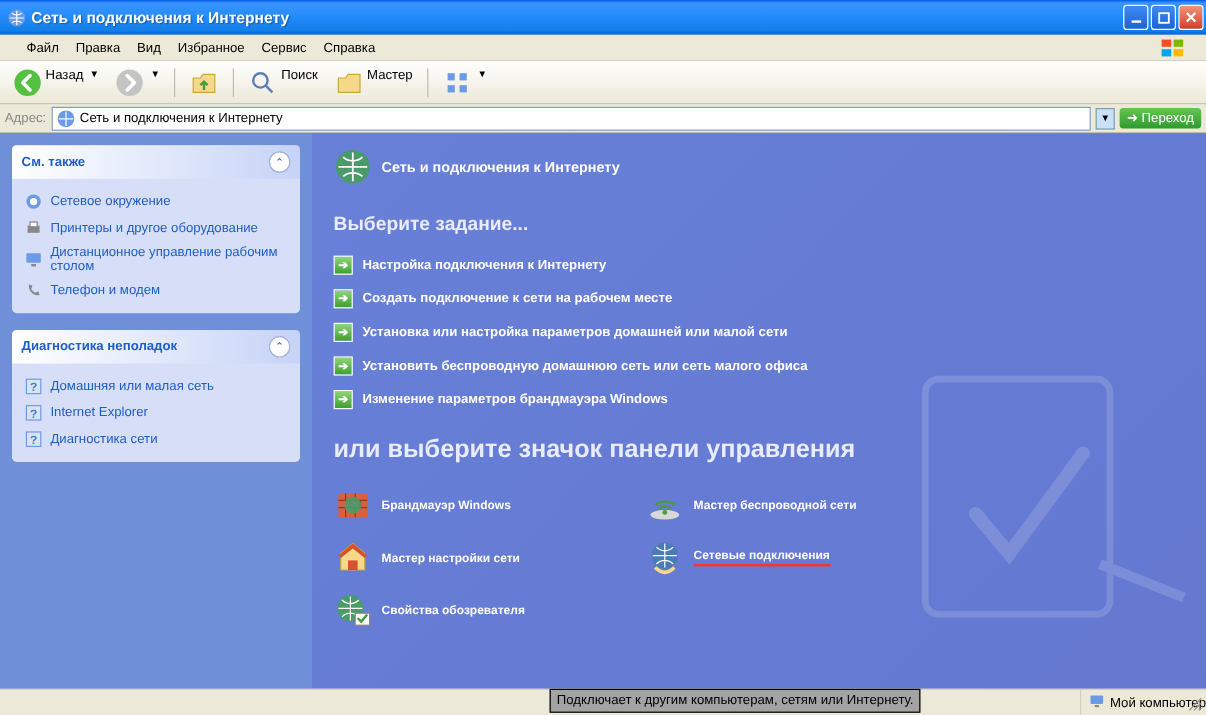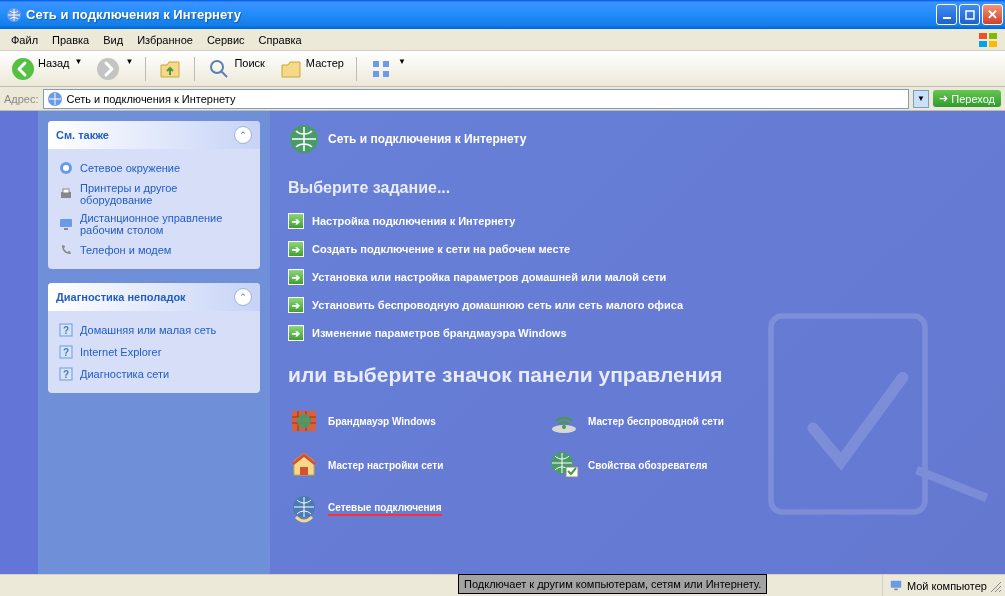--- a/index.html
+++ b/index.html
@@ -10,21 +10,21 @@
 
 .titlebar { height: 29px; background: linear-gradient(to bottom, #0058e6 0%, #3a93ff 8%, #288eff 40%, #127ee7 88%, #036fe2 95%, #0262db 100%); display: flex; align-items: center; padding: 0 2px 0 6px; color: #fff; }
 .titlebar-icon { width: 16px; height: 16px; margin-right: 4px; }
 .titlebar-text { flex: 1; font-weight: bold; font-size: 13px; text-shadow: 1px 1px 1px rgba(0,0,0,.3); }
 .titlebar-buttons { display: flex; gap: 2px; }
 .titlebar-btn { width: 21px; height: 21px; border: 1px solid #fff; border-radius: 3px; display: flex; align-items: center; justify-content: center; font-family: Arial; font-weight: bold; font-size: 13px; color: #fff; cursor: pointer; }
 .btn-min, .btn-max { background: linear-gradient(to bottom, #3f8cf3, #1e60d1); }
 .btn-close { background: linear-gradient(to bottom, #f1947a, #d1402a); }
 
 
-.menubar { height: 22px; background: #ece9d8; display: flex; align-items: center; padding: 0 4px; border-bottom: 1px solid #d4d0c8; }
+.menubar { height: 22px; background: #ece9d8; display: flex; align-items: center; padding: 0 15px; border-bottom: 1px solid #d4d0c8; }
 .menubar-item { padding: 2px 7px; cursor: pointer; }
 .menubar-flag { margin-left: auto; width: 24px; height: 18px; }
 
 
 .toolbar { height: 36px; background: linear-gradient(to bottom, #fff, #ece9d8); display: flex; align-items: center; padding: 0 6px; gap: 4px; border-bottom: 1px solid #c0bcb4; }
 .tb-btn { display: flex; align-items: flex-start; gap: 3px; padding: 3px 5px; border-radius: 3px; cursor: pointer; }
 .tb-sep { width: 1px; height: 24px; background: #c0bcb4; margin: 0 3px; }
 .tb-icon { width: 24px; height: 24px; display: flex; align-items: center; justify-content: center; }
 .tb-dropdown { font-size: 8px; color: #000; margin-left: 2px; }
 
@@ -34,21 +34,21 @@
 .addr-field { flex: 1; background: #fff; border: 1px solid #7f9db9; height: 20px; display: flex; align-items: center; padding: 0 3px; gap: 4px; }
 .addr-icon { width: 16px; height: 16px; }
 .addr-text { flex: 1; }
 .addr-dd { width: 16px; height: 18px; background: #c8e0f8; border: 1px solid #7f9db9; display: flex; align-items: center; justify-content: center; font-size: 8px; cursor: pointer; }
 .addr-go { display: flex; align-items: center; gap: 3px; background: linear-gradient(to bottom,#67c651,#2d9b2d); color: #fff; padding: 2px 6px; border-radius: 3px; cursor: pointer; font-size: 11px; }
 
 
 .content { flex: 1; display: flex; background: #6375d6; overflow: hidden; }
 
 
-.sidebar { width: 232px; background: #6f8fd8; padding: 10px 10px; display: flex; flex-direction: column; gap: 14px; margin-left: 38px; }
+.sidebar { width: 260px; background: #6f8fd8; padding: 10px 10px; display: flex; flex-direction: column; gap: 14px; }
 .panel { background: #d6dff7; border-radius: 4px; overflow: hidden; }
 .panel-head { background: linear-gradient(to right, #fff, #c6d3f7); display: flex; align-items: center; padding: 5px 8px; cursor: pointer; }
 .panel-title { font-weight: bold; color: #215dc6; flex: 1; font-size: 11px; }
 .panel-chevron { width: 18px; height: 18px; border: 1px solid #a0b0d8; border-radius: 50%; background: #fff; display: flex; align-items: center; justify-content: center; color: #316ac5; font-size: 9px; }
 .panel-body { padding: 8px 10px; }
 .panel-link { display: flex; align-items: center; gap: 6px; padding: 3px 0; color: #215dc6; cursor: pointer; font-size: 11px; }
 .pl-icon { width: 16px; height: 16px; flex-shrink: 0; }
 
 
 .main { flex: 1; background: linear-gradient(135deg, #6880d8 0%, #6478d0 100%); padding: 12px 18px; color: #fff; position: relative; overflow: hidden; }
@@ -60,21 +60,21 @@
 .task-arrow { width: 16px; height: 16px; background: linear-gradient(to bottom,#8fd67a,#3fa030); border: 1px solid #fff; display: flex; align-items: center; justify-content: center; color: #fff; font-size: 10px; font-weight: bold; }
 .main-h2 { font-size: 21px; font-weight: bold; color: #e9ecff; margin: 22px 0 18px; }
 .cp-grid { display: grid; grid-template-columns: 240px 240px; gap: 12px 20px; }
 .cp-item { display: flex; align-items: center; gap: 8px; font-size: 10px; font-weight: bold; cursor: pointer; }
 .cp-icon { width: 32px; height: 32px; flex-shrink: 0; }
 .underlined { border-bottom: 2px solid #ff3030; padding-bottom: 1px; }
 
 
 .statusbar { height: 22px; background: #ece9d8; border-top: 1px solid #d4d0c8; display: flex; align-items: center; font-size: 11px; position: relative; }
 .status-tooltip { position: absolute; left: 458px; bottom: 2px; background: #a3a3a3; border: 1px solid #000; padding: 2px 5px; font-size: 11px; color: #000; line-height: 1.3; }
-.status-right { margin-left: auto; display: flex; align-items: center; gap: 4px; padding-right: 18px; border-left: 1px solid #d4d0c8; padding-left: 6px; height: 100%; }
+.status-right { margin-left: auto; display: flex; align-items: center; gap: 4px; border-left: 1px solid #d4d0c8; padding-left: 6px; height: 100%; }
 .status-grip { position: absolute; right: 2px; bottom: 2px; }
 </style>
 </head>
 <body>
 
 <div class="window">
 
   <div class="titlebar">
     <span class="titlebar-icon">
       <svg viewBox="0 0 16 16">
@@ -322,34 +322,34 @@
         <div class="cp-item">
           <span class="cp-icon"><svg viewBox="0 0 32 32">
                 <path d="M16 4l10 8v14H6V12z" fill="#f5d988" stroke="#c9a73a"></path>
                 <rect x="12" y="18" width="8" height="8" fill="#d85030"></rect>
                 <path d="M16 4l-12 10 2 2 10-8 10 8 2-2z" fill="#d85030"></path>
               </svg></span>
           <span class="cp-label">Мастер настройки сети</span>
         </div>
         <div class="cp-item">
           <span class="cp-icon"><svg viewBox="0 0 32 32">
+                <circle cx="16" cy="14" r="11" fill="#4a7bb5"></circle>
+                <path d="M6 14h20M16 4v20M9 7c4 4 10 4 14 0M9 21c4-4 10-4 14 0" stroke="#fff" stroke-width="1" fill="none"></path>
+                <path d="M8 24c0 0 4 4 8 4s8-4 8-4" stroke="#f5d988" stroke-width="3" fill="none"></path>
+              </svg></span>
+          <span class="cp-label underlined">Сетевые подключения</span>
+        </div>
+        <div class="cp-item">
+          <span class="cp-icon"><svg viewBox="0 0 32 32">
                 <circle cx="14" cy="14" r="11" fill="#4a9b6a"></circle>
                 <path d="M4 14h20M14 4v20M7 7c4 4 10 4 14 0M7 21c4-4 10-4 14 0" stroke="#fff" stroke-width="1" fill="none"></path>
                 <rect x="18" y="18" width="12" height="10" fill="#fff" stroke="#888"></rect>
                 <path d="M20 22l3 3 5-6" stroke="#4a9b3a" stroke-width="2" fill="none"></path>
               </svg></span>
           <span class="cp-label">Свойства обозревателя</span>
-        </div>
-        <div class="cp-item">
-          <span class="cp-icon"><svg viewBox="0 0 32 32">
-                <circle cx="16" cy="14" r="11" fill="#4a7bb5"></circle>
-                <path d="M6 14h20M16 4v20M9 7c4 4 10 4 14 0M9 21c4-4 10-4 14 0" stroke="#fff" stroke-width="1" fill="none"></path>
-                <path d="M8 24c0 0 4 4 8 4s8-4 8-4" stroke="#f5d988" stroke-width="3" fill="none"></path>
-              </svg></span>
-          <span class="cp-label underlined">Сетевые подключения</span>
         </div>
       </div>
     </div>
   </div>
 
   <div class="statusbar">
     <div class="status-tooltip">Подключает к другим компьютерам, сетям или Интернету.</div>
     <div class="status-right">
       <span><svg width="14" height="14" viewBox="0 0 16 16">
             <rect x="2" y="3" width="12" height="8" fill="#6b9be8" rx="1"></rect>

